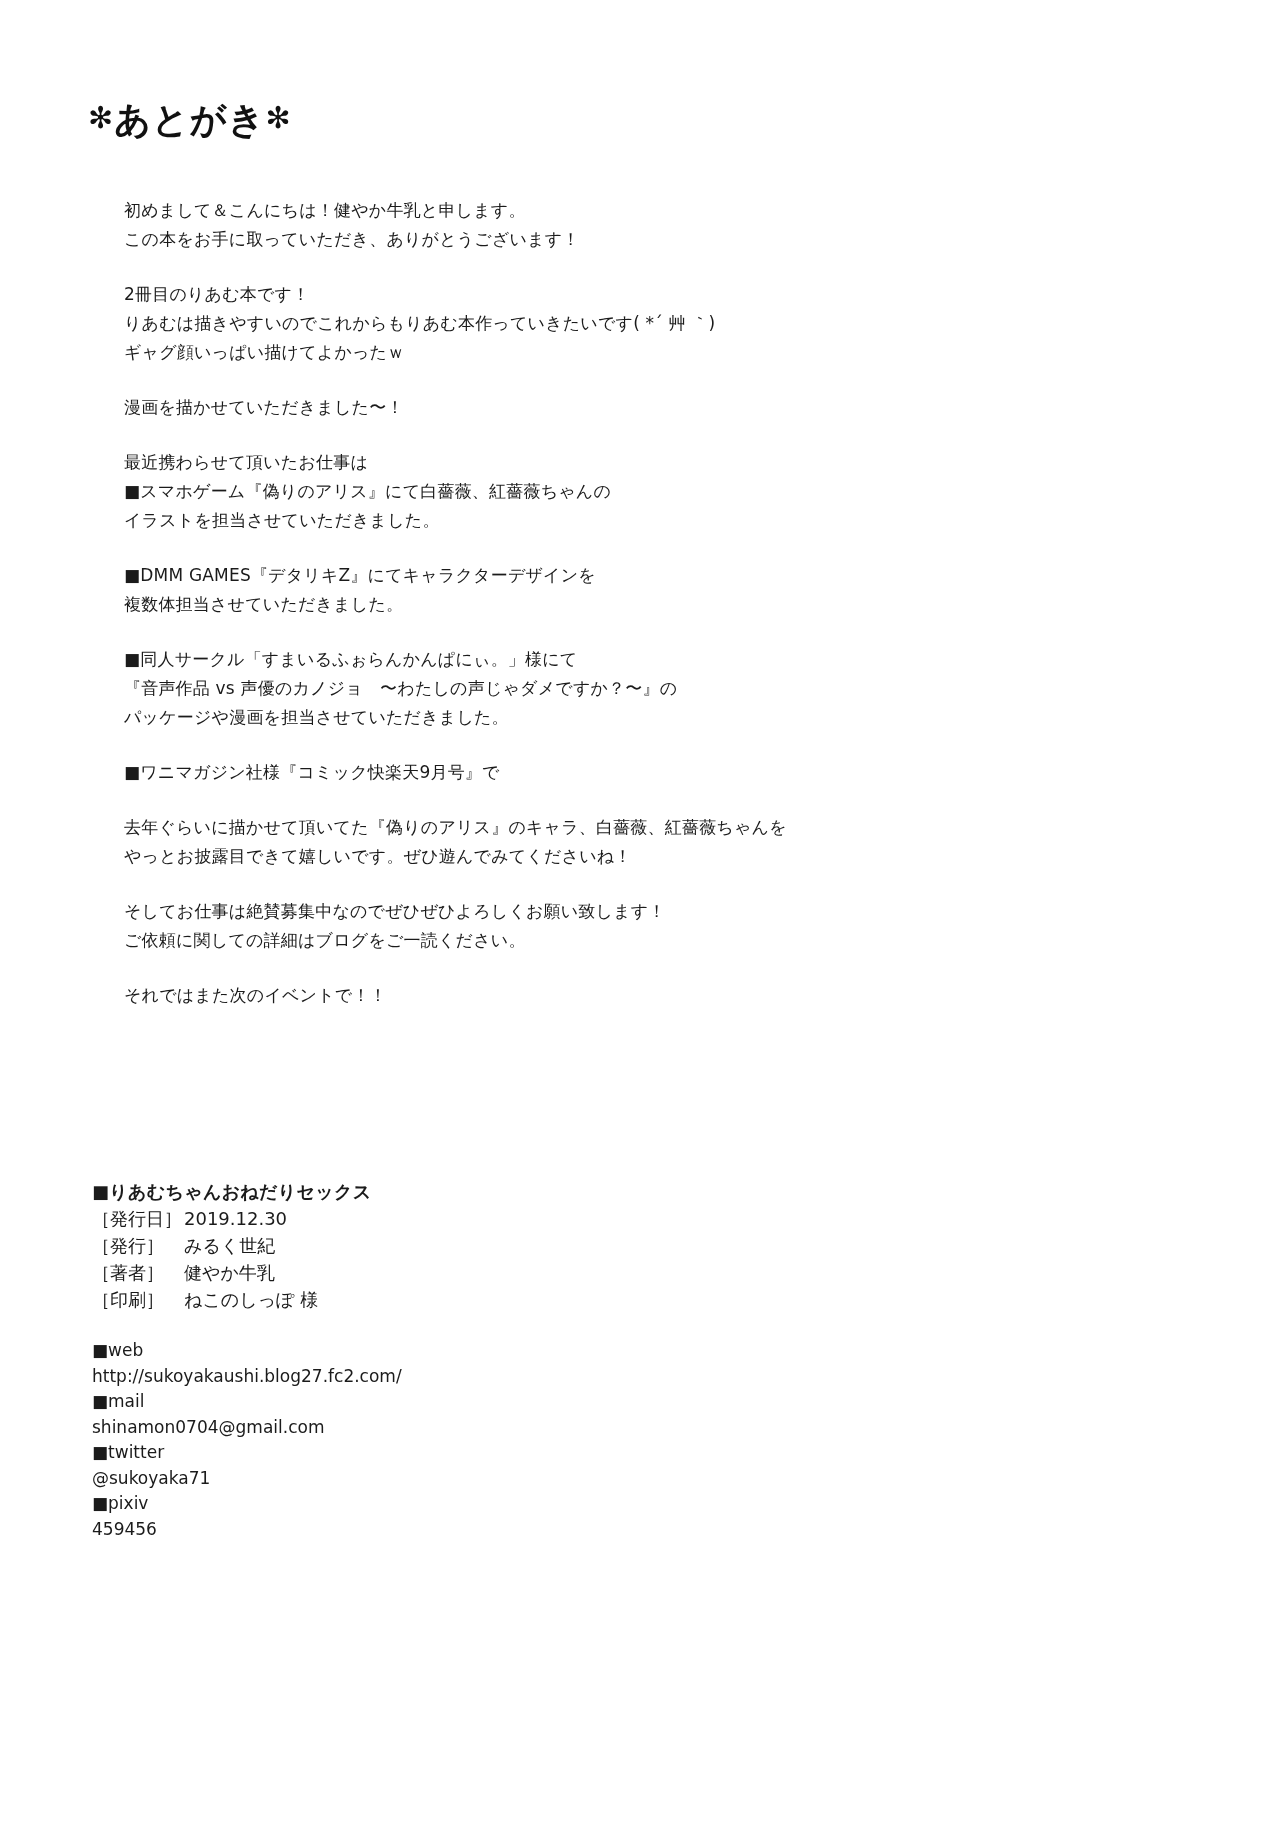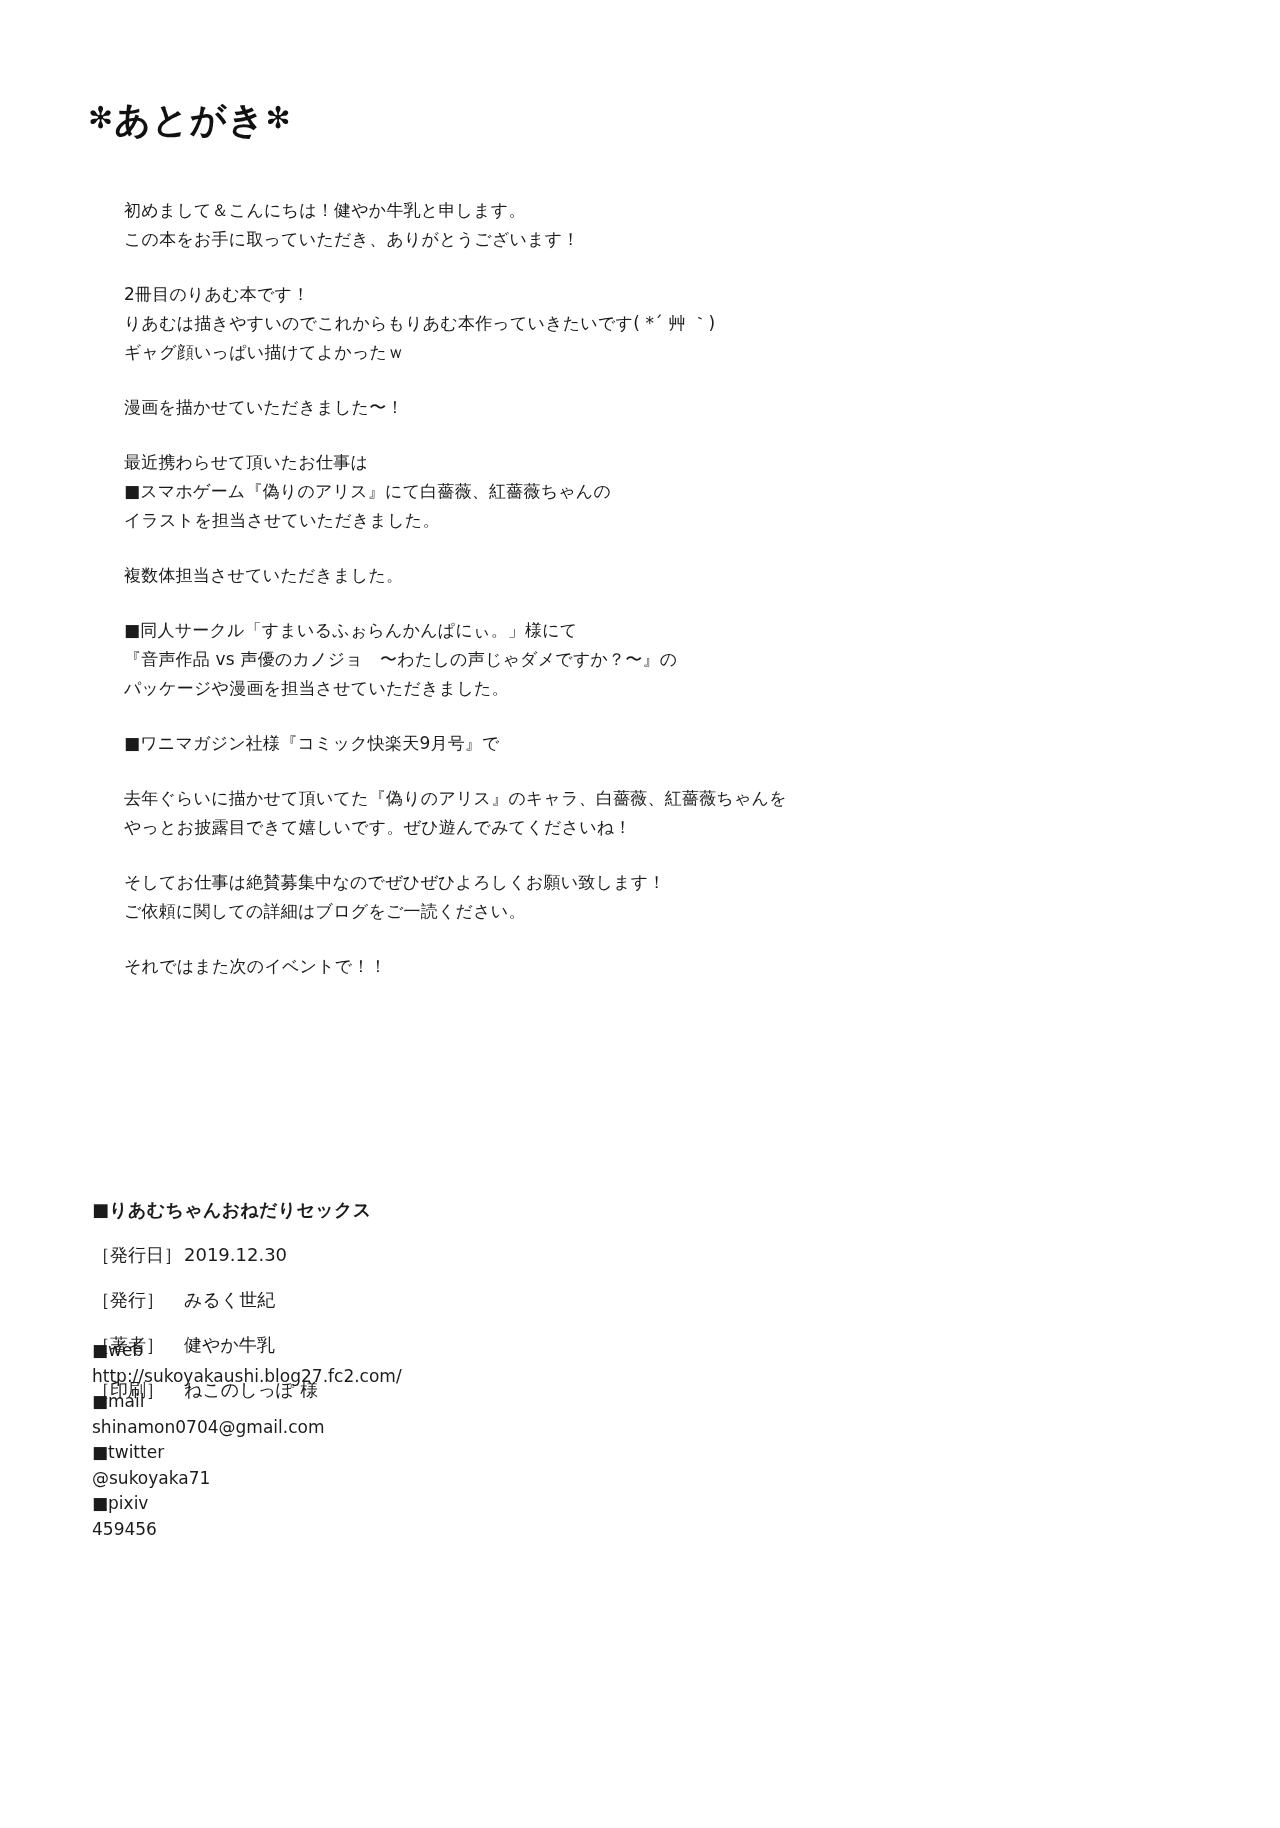--- a/index.html
+++ b/index.html
@@ -55,21 +55,21 @@
 
   .colophon {
     position: absolute;
     left: 92px;
     top: 1178px;
     width: 900px;
     font-size: 18px;
     line-height: 27px;
     color: #1b1b1b;
   }
-  .colophon .c-line { white-space: nowrap; margin-top: 18px; }
+  .colophon .c-line { white-space: nowrap; }
   .colophon .c-title { font-weight: bold; letter-spacing: 0.3px; }
   .colophon .lbl {
     display: inline-block;
     min-width: 92px;
   }
 
   .contacts {
     position: absolute;
     left: 92px;
     top: 1338px;
@@ -118,20 +118,21 @@
       <div class="line">漫画を描かせていただきました〜！</div>
     </div>
 
     <div class="para">
       <div class="line">最近携わらせて頂いたお仕事は</div>
       <div class="line">■スマホゲーム『偽りのアリス』にて白薔薇、紅薔薇ちゃんの</div>
       <div class="line">イラストを担当させていただきました。</div>
     </div>
 
     <div class="para">
+      <div class="line">■DMM GAMES『デタリキZ』にてキャラクターデザインを</div>
       <div class="line">複数体担当させていただきました。</div>
     </div>
 
     <div class="para">
       <div class="line">■同人サークル「すまいるふぉらんかんぱにぃ。」様にて</div>
       <div class="line">『音声作品 vs 声優のカノジョ　〜わたしの声じゃダメですか？〜』の</div>
       <div class="line">パッケージや漫画を担当させていただきました。</div>
     </div>
 
     <div class="para">

